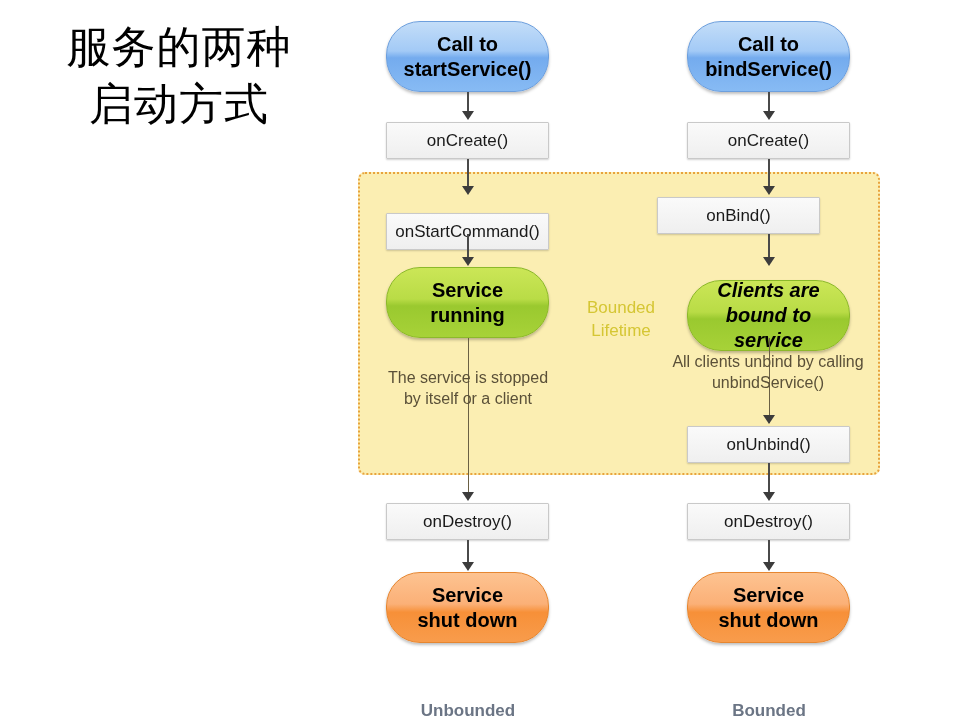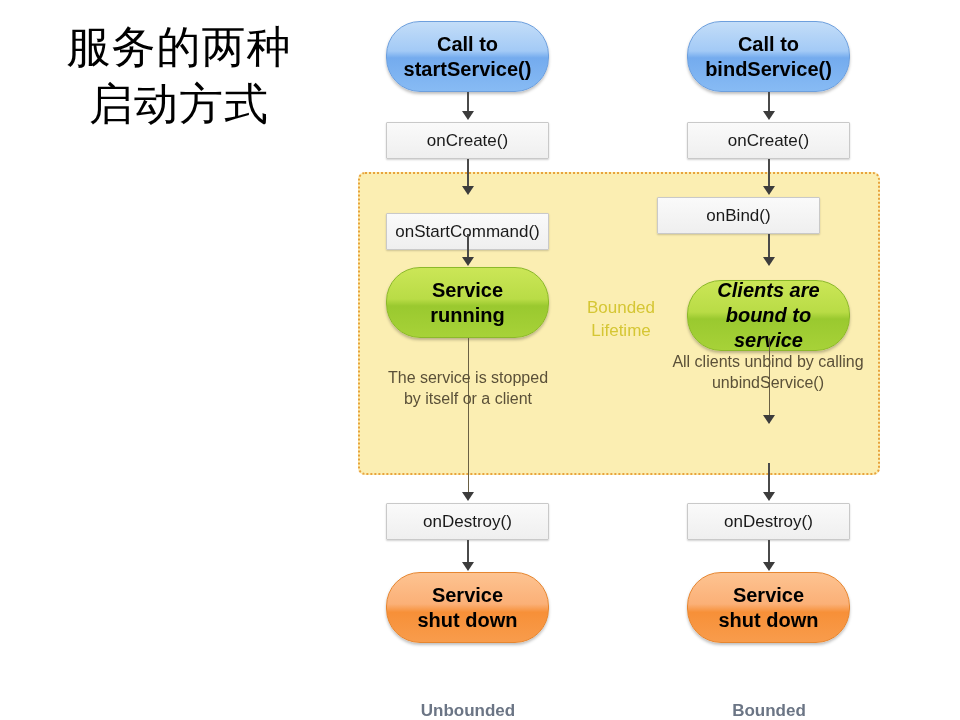--- a/index.html
+++ b/index.html
@@ -237,20 +237,21 @@
 service</div>
 
   <div class="connector">
     <div class="conn-line thin" style="left:769px; top:338px; height:85px;"></div>
     <div class="conn-head" style="left:763px; top:415px;"></div>
   </div>
 
   <div class="edge-note" style="left:648px; top:352px; width:240px;">All clients unbind by calling
 unbindService()</div>
 
+  <div class="node callback" style="left:687px; top:426px;">onUnbind()</div>
 
   <div class="connector">
     <div class="conn-line" style="left:768px; top:463px; height:34px;"></div>
     <div class="conn-head" style="left:763px; top:492px;"></div>
   </div>
 
   <div class="node callback" style="left:687px; top:503px;">onDestroy()</div>
 
   <div class="connector">
     <div class="conn-line" style="left:768px; top:540px; height:24px;"></div>

